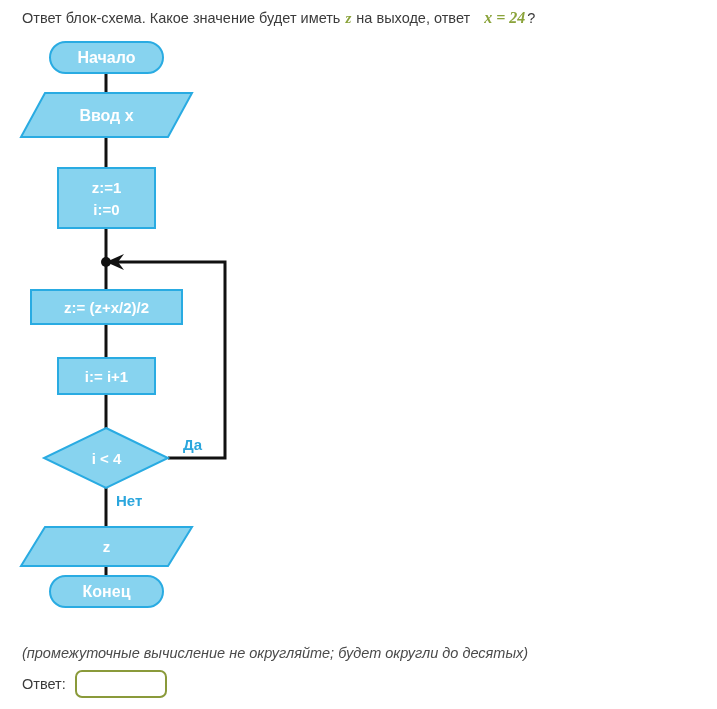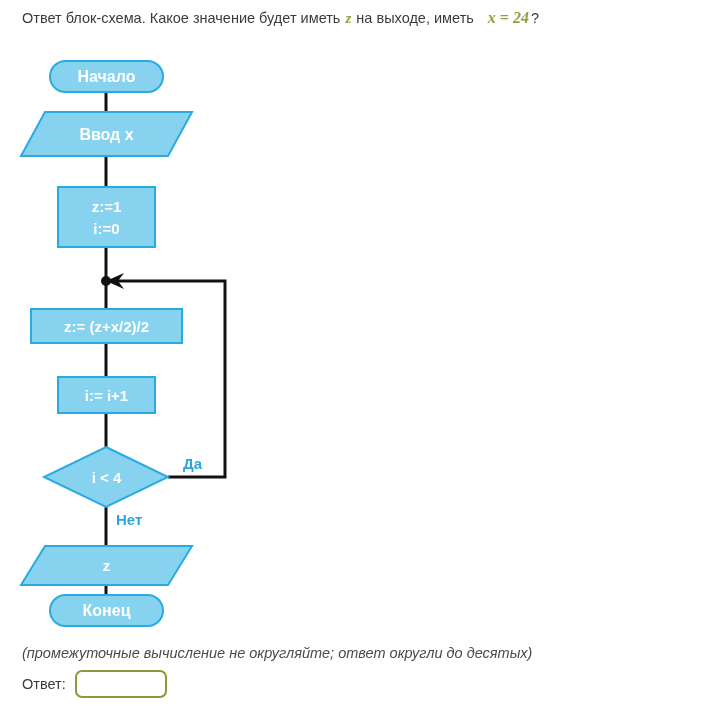--- a/index.html
+++ b/index.html
@@ -41,21 +41,21 @@
     color: #8aa33a;
     font-size: 16px;
     padding: 0 2px;
     margin-left: 8px;
   }
 
   
   #flowchart {
     position: absolute;
     left: 0;
-    top: 37px;
+    top: 18px;
     width: 300px;
     height: 600px;
   }
   #flowchart svg { display: block; }
 
   .fc-label {
     font-family: "Liberation Sans", sans-serif;
     font-weight: bold;
     fill: #ffffff;
   }
@@ -98,21 +98,21 @@
     outline: none;
     font-size: 14px;
     font-family: "Liberation Sans", sans-serif;
     color: #3b3b3b;
     padding: 0 6px;
   }
 </style>
 </head>
 <body>
 
-<div id="question"><span>Ответ блок-схема. Какое значение будет иметь </span><span class="mathvar">z</span><span> на выходе, иметь </span><span class="matheq">x = 24</span><span>?</span></div>
+<div id="question"><span>Ответ блок-схема. Какое значение будет иметь </span><span class="mathvar">z</span><span> на выходе, ответ </span><span class="matheq">x = 24</span><span>?</span></div>
 
 <div id="flowchart">
   <svg width="300" height="600" viewBox="0 0 300 600" xmlns="http://www.w3.org/2000/svg">
 
     <g stroke="#111111" stroke-width="3" fill="none">
 
       <line x1="106" y1="54" x2="106" y2="76"></line>
 
       <line x1="106" y1="118" x2="106" y2="150"></line>
 
@@ -175,18 +175,18 @@
     </g>
 
     <g>
       <rect x="50" y="558" width="113" height="31" rx="15.5" ry="15.5" fill="#87d3ef" stroke="#29abe2" stroke-width="2"></rect>
       <text class="fc-label" x="106.5" y="579" text-anchor="middle" font-size="16">Конец</text>
     </g>
 
   </svg>
 </div>
 
-<div id="hint">(промежуточные вычисление не округляйте; ответ округли до десятых)</div>
+<div id="hint">(промежуточные вычисление не округляйте; будет округли до десятых)</div>
 
 <div id="answer-row">
   <span id="answer-label">Ответ:</span>
   <input id="answer-input" type="text" value="" style="">
 </div>
 
 </body></html>

